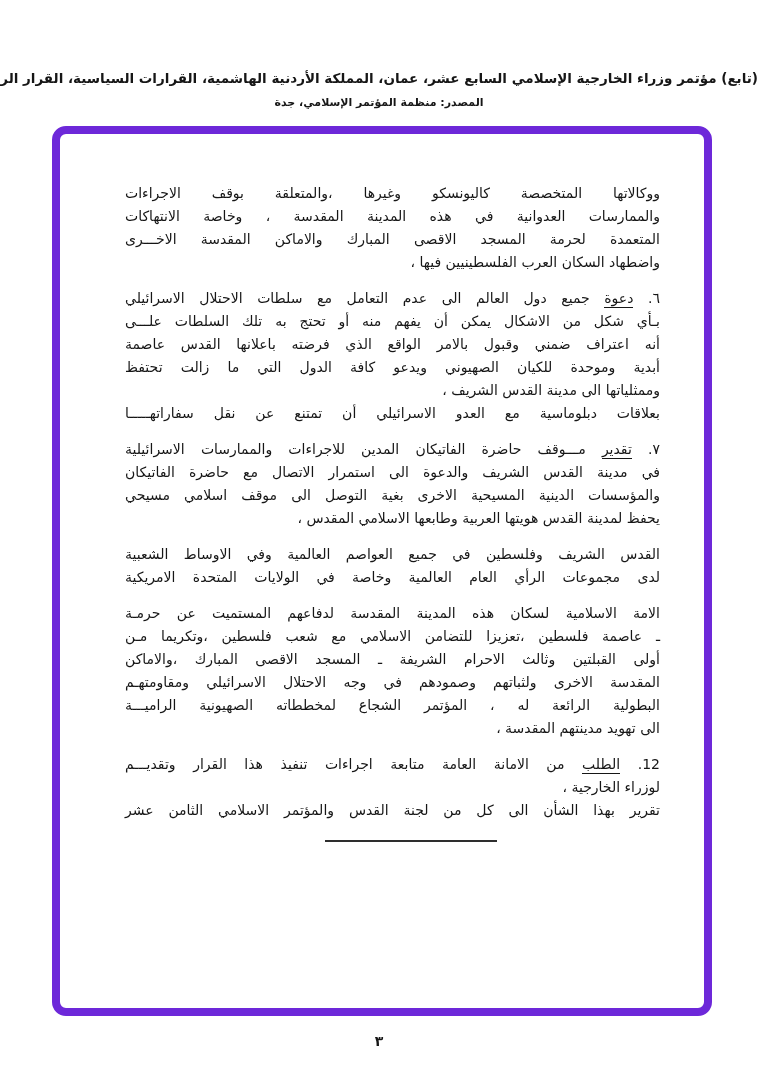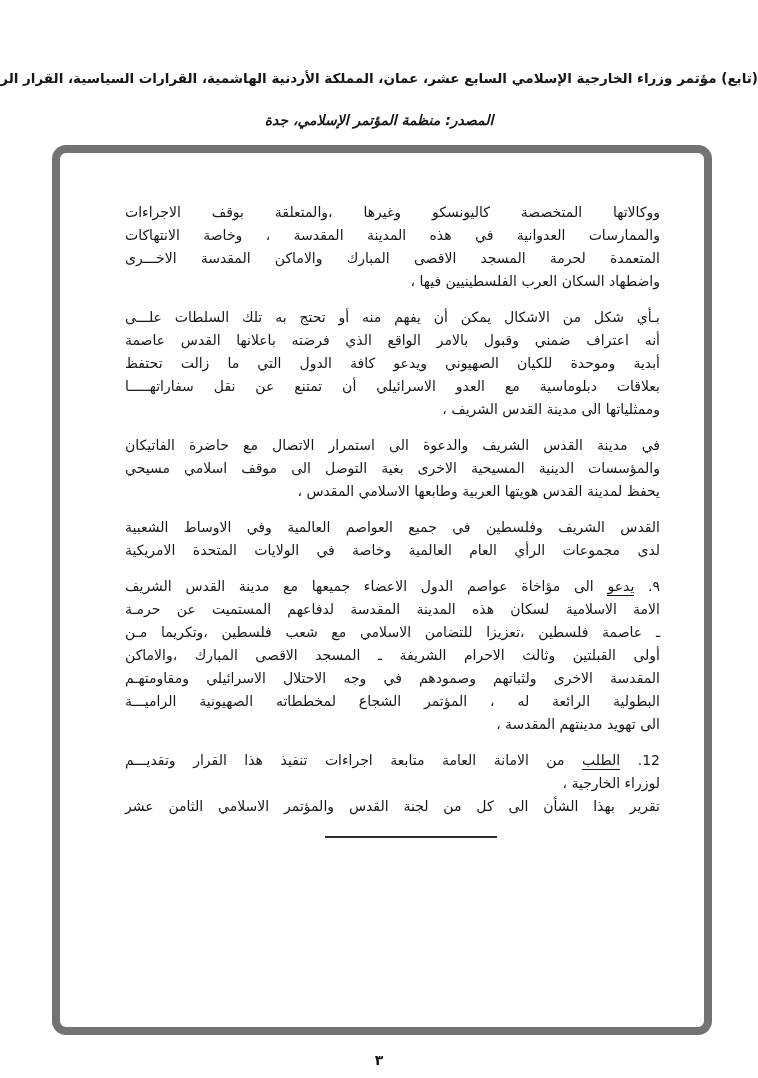--- a/index.html
+++ b/index.html
@@ -23,31 +23,30 @@
     text-align: center;
     padding-top: 70px;
   }
   .header-line1 {
     font-size: 13.5px;
     font-weight: bold;
     white-space: nowrap;
     letter-spacing: 0px;
   }
   .header-line2 {
-    font-size: 14px;
+    font-size: 11px;
     font-weight: bold;
-    margin-top: 26px;
-    font-style: italic;
+    margin-top: 10px;
   }
   .frame {
     box-sizing: border-box;
     margin: 17px 46px 17px 52px;
     width: 660px;
     height: 890px;
-    border: 8px solid #737373;
+    border: 8px solid #6d28d9;
     border-radius: 14px;
     padding: 48px 44px 14px 65px;
     direction: rtl;
     overflow: hidden;
   }
   .para {
     margin: 0 0 13px 0;
     font-size: 14px;
     line-height: 23px;
   }
@@ -93,37 +92,38 @@
 
   <div class="frame">
     <div id="doc-body">
         <div class="para">
           <div class="line">ووكالاتها المتخصصة كاليونسكو وغيرها ،والمتعلقة بوقف الاجراءات</div>
           <div class="line">والممارسات العدوانية في هذه المدينة المقدسة ، وخاصة الانتهاكات</div>
           <div class="line">المتعمدة لحرمة المسجد الاقصى المبارك والاماكن المقدسة الاخـــرى</div>
           <div class="line last">واضطهاد السكان العرب الفلسطينيين فيها ،</div>
         </div>
         <div class="para">
+          <div class="line"><span class="num">٦.</span> <span class="lead">دعوة</span> جميع دول العالم الى عدم التعامل مع سلطات الاحتلال الاسرائيلي</div>
           <div class="line">بـأي شكل من الاشكال يمكن أن يفهم منه أو تحتج به تلك السلطات علـــى</div>
           <div class="line">أنه اعتراف ضمني وقبول بالامر الواقع الذي فرضته باعلانها القدس عاصمة</div>
           <div class="line">أبدية وموحدة للكيان الصهيوني ويدعو كافة الدول التي ما زالت تحتفظ</div>
+          <div class="line last">وممثلياتها الى مدينة القدس الشريف ،</div>
           <div class="line">بعلاقات دبلوماسية مع العدو الاسرائيلي أن تمتنع عن نقل سفاراتهـــــا</div>
-          <div class="line last">وممثلياتها الى مدينة القدس الشريف ،</div>
         </div>
         <div class="para">
+          <div class="line"><span class="num">٧.</span> <span class="lead">تقدير</span> مـــوقف حاضرة الفاتيكان المدين للاجراءات والممارسات الاسرائيلية</div>
           <div class="line">في مدينة القدس الشريف والدعوة الى استمرار الاتصال مع حاضرة الفاتيكان</div>
           <div class="line">والمؤسسات الدينية المسيحية الاخرى بغية التوصل الى موقف اسلامي مسيحي</div>
           <div class="line last">يحفظ لمدينة القدس هويتها العربية وطابعها الاسلامي المقدس ،</div>
         </div>
         <div class="para">
           <div class="line">القدس الشريف وفلسطين في جميع العواصم العالمية وفي الاوساط الشعبية</div>
           <div class="line">لدى مجموعات الرأي العام العالمية وخاصة في الولايات المتحدة الامريكية</div>
         </div>
         <div class="para">
-          <div class="line"><span class="num">٩.</span> <span class="lead">يدعو</span> الى مؤاخاة عواصم الدول الاعضاء جميعها مع مدينة القدس الشريف</div>
           <div class="line">الامة الاسلامية لسكان هذه المدينة المقدسة لدفاعهم المستميت عن حرمـة</div>
           <div class="line">ـ عاصمة فلسطين ،تعزيزا للتضامن الاسلامي مع شعب فلسطين ،وتكريما مـن</div>
           <div class="line">أولى القبلتين وثالث الاحرام الشريفة ـ المسجد الاقصى المبارك ،والاماكن</div>
           <div class="line">المقدسة الاخرى ولثباتهم وصمودهم في وجه الاحتلال الاسرائيلي ومقاومتهـم</div>
           <div class="line">البطولية الرائعة له ، المؤتمر الشجاع لمخططاته الصهيونية الراميـــة</div>
           <div class="line last">الى تهويد مدينتهم المقدسة ،</div>
         </div>
         <div class="para">
           <div class="line"><span class="num">12.</span> <span class="lead">الطلب</span> من الامانة العامة متابعة اجراءات تنفيذ هذا القرار وتقديـــم</div>
           <div class="line last">لوزراء الخارجية ،</div>

